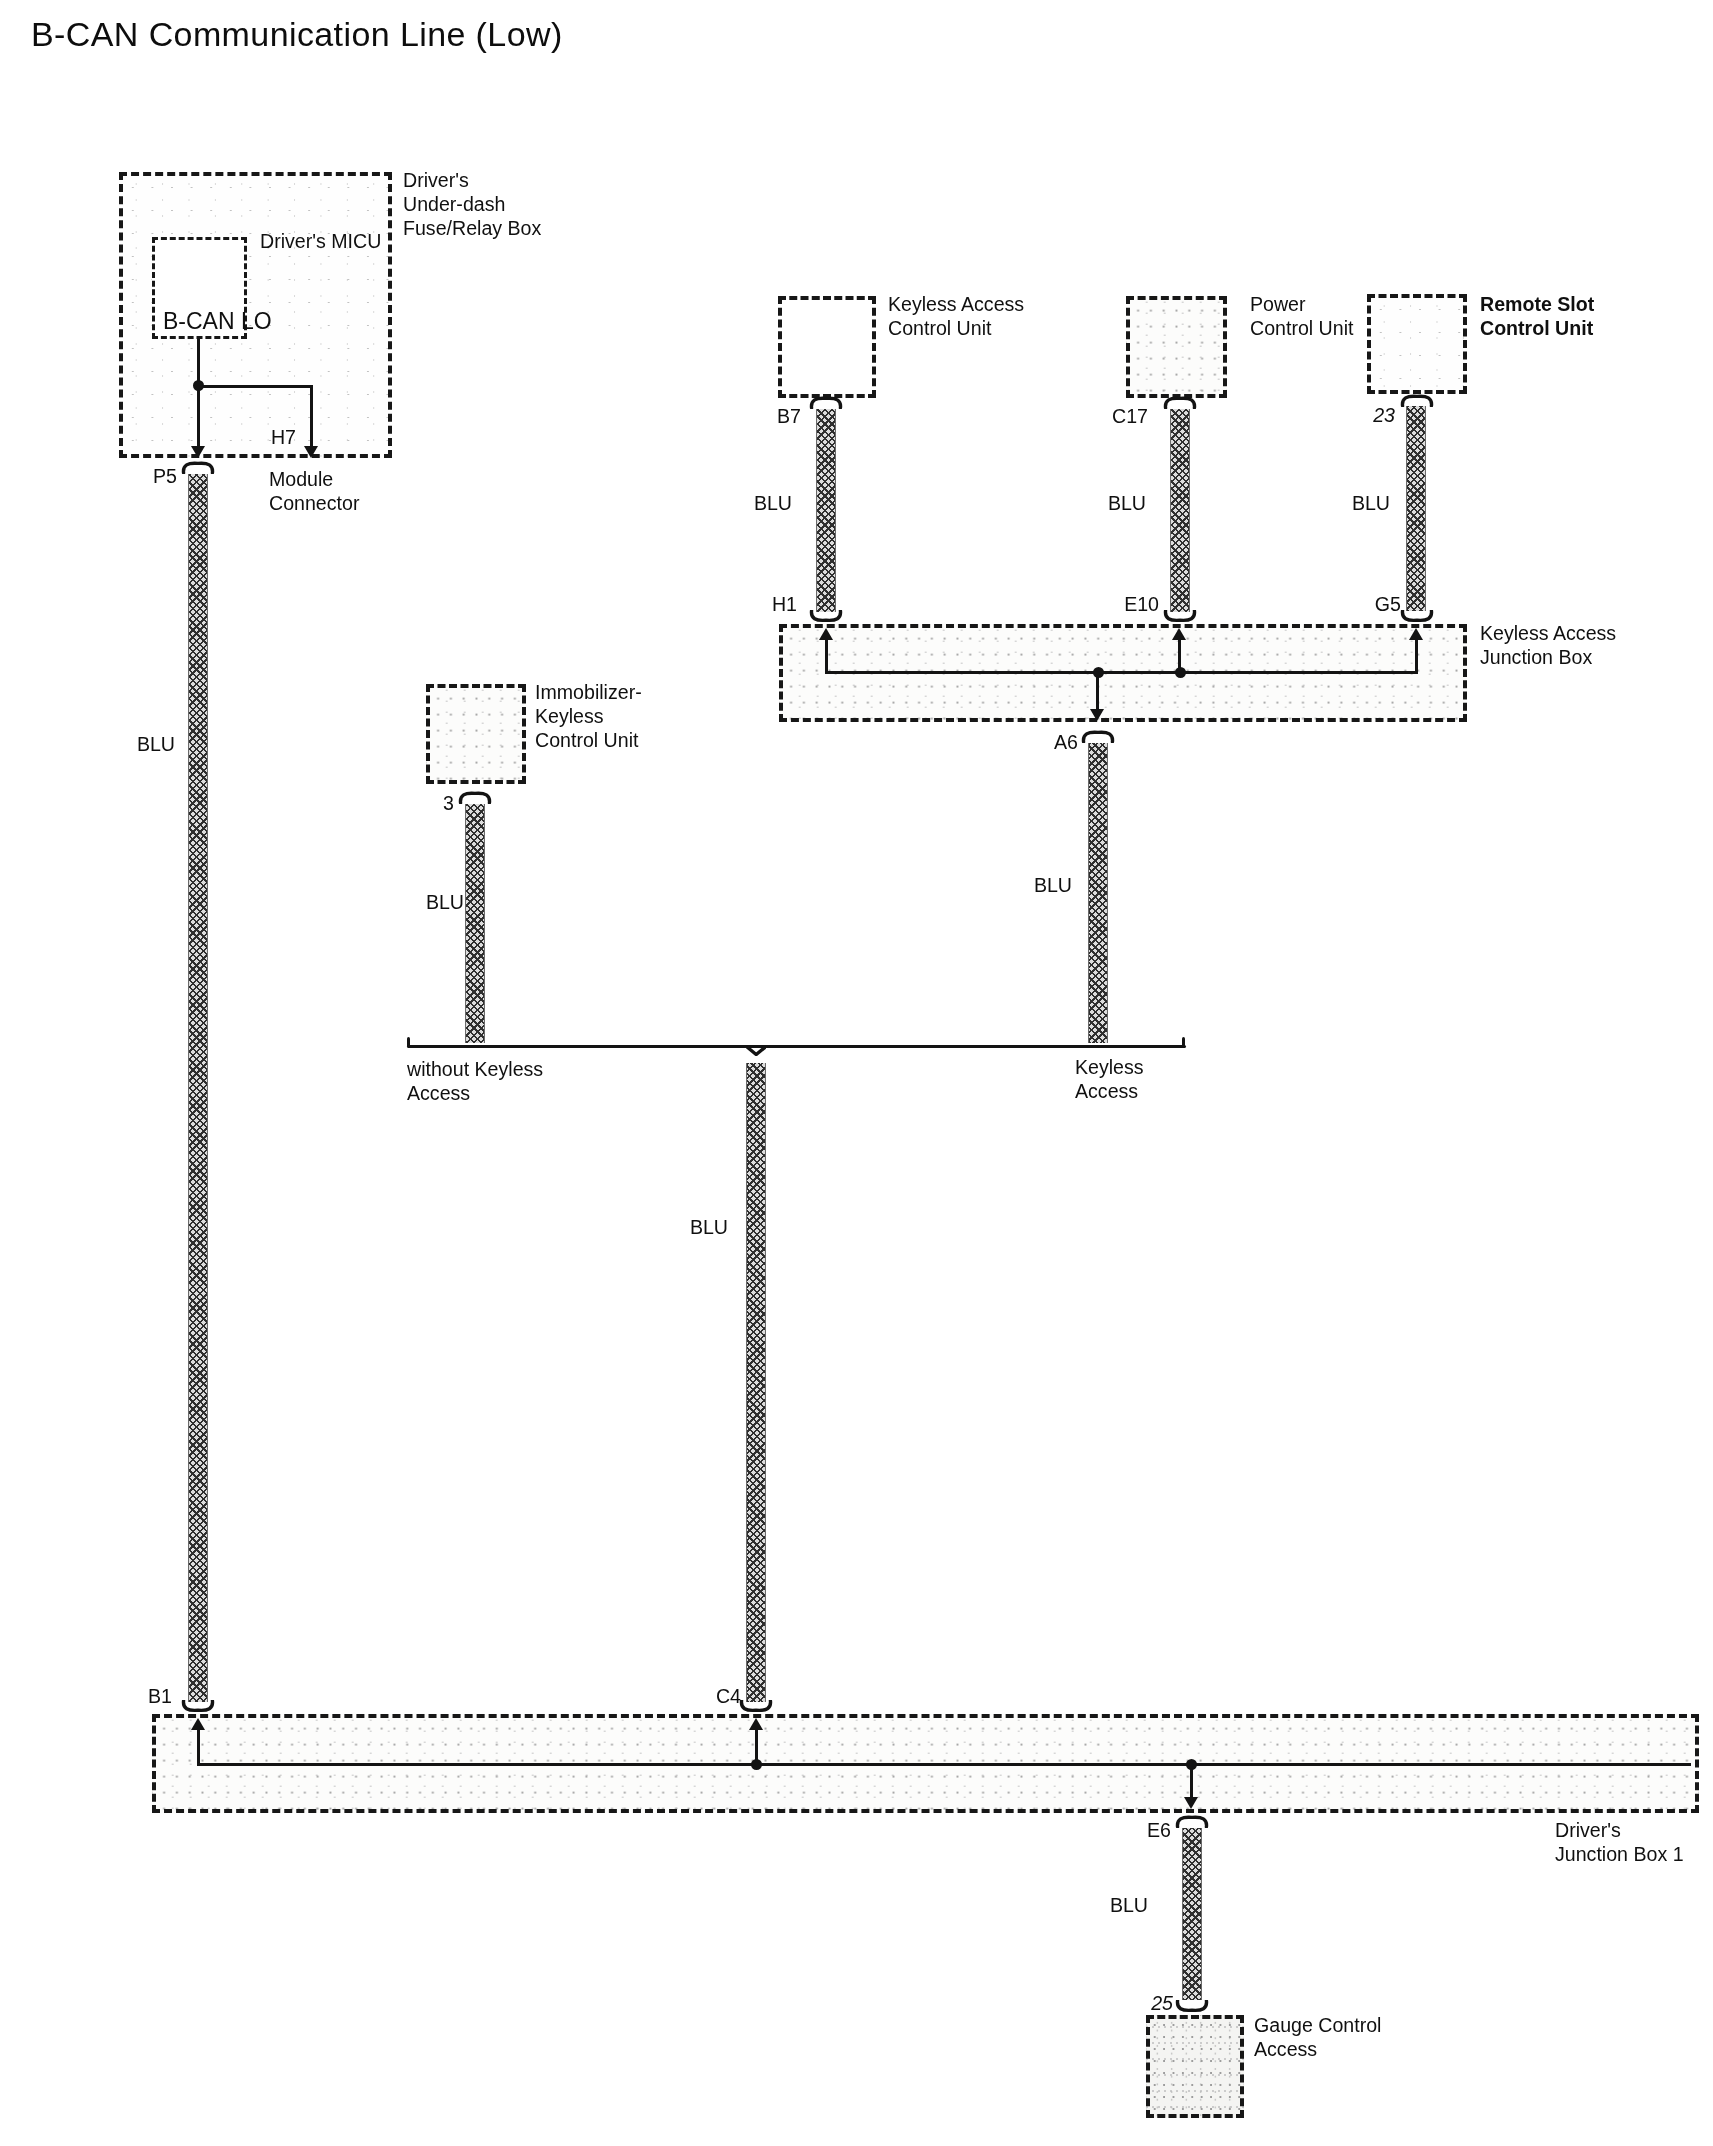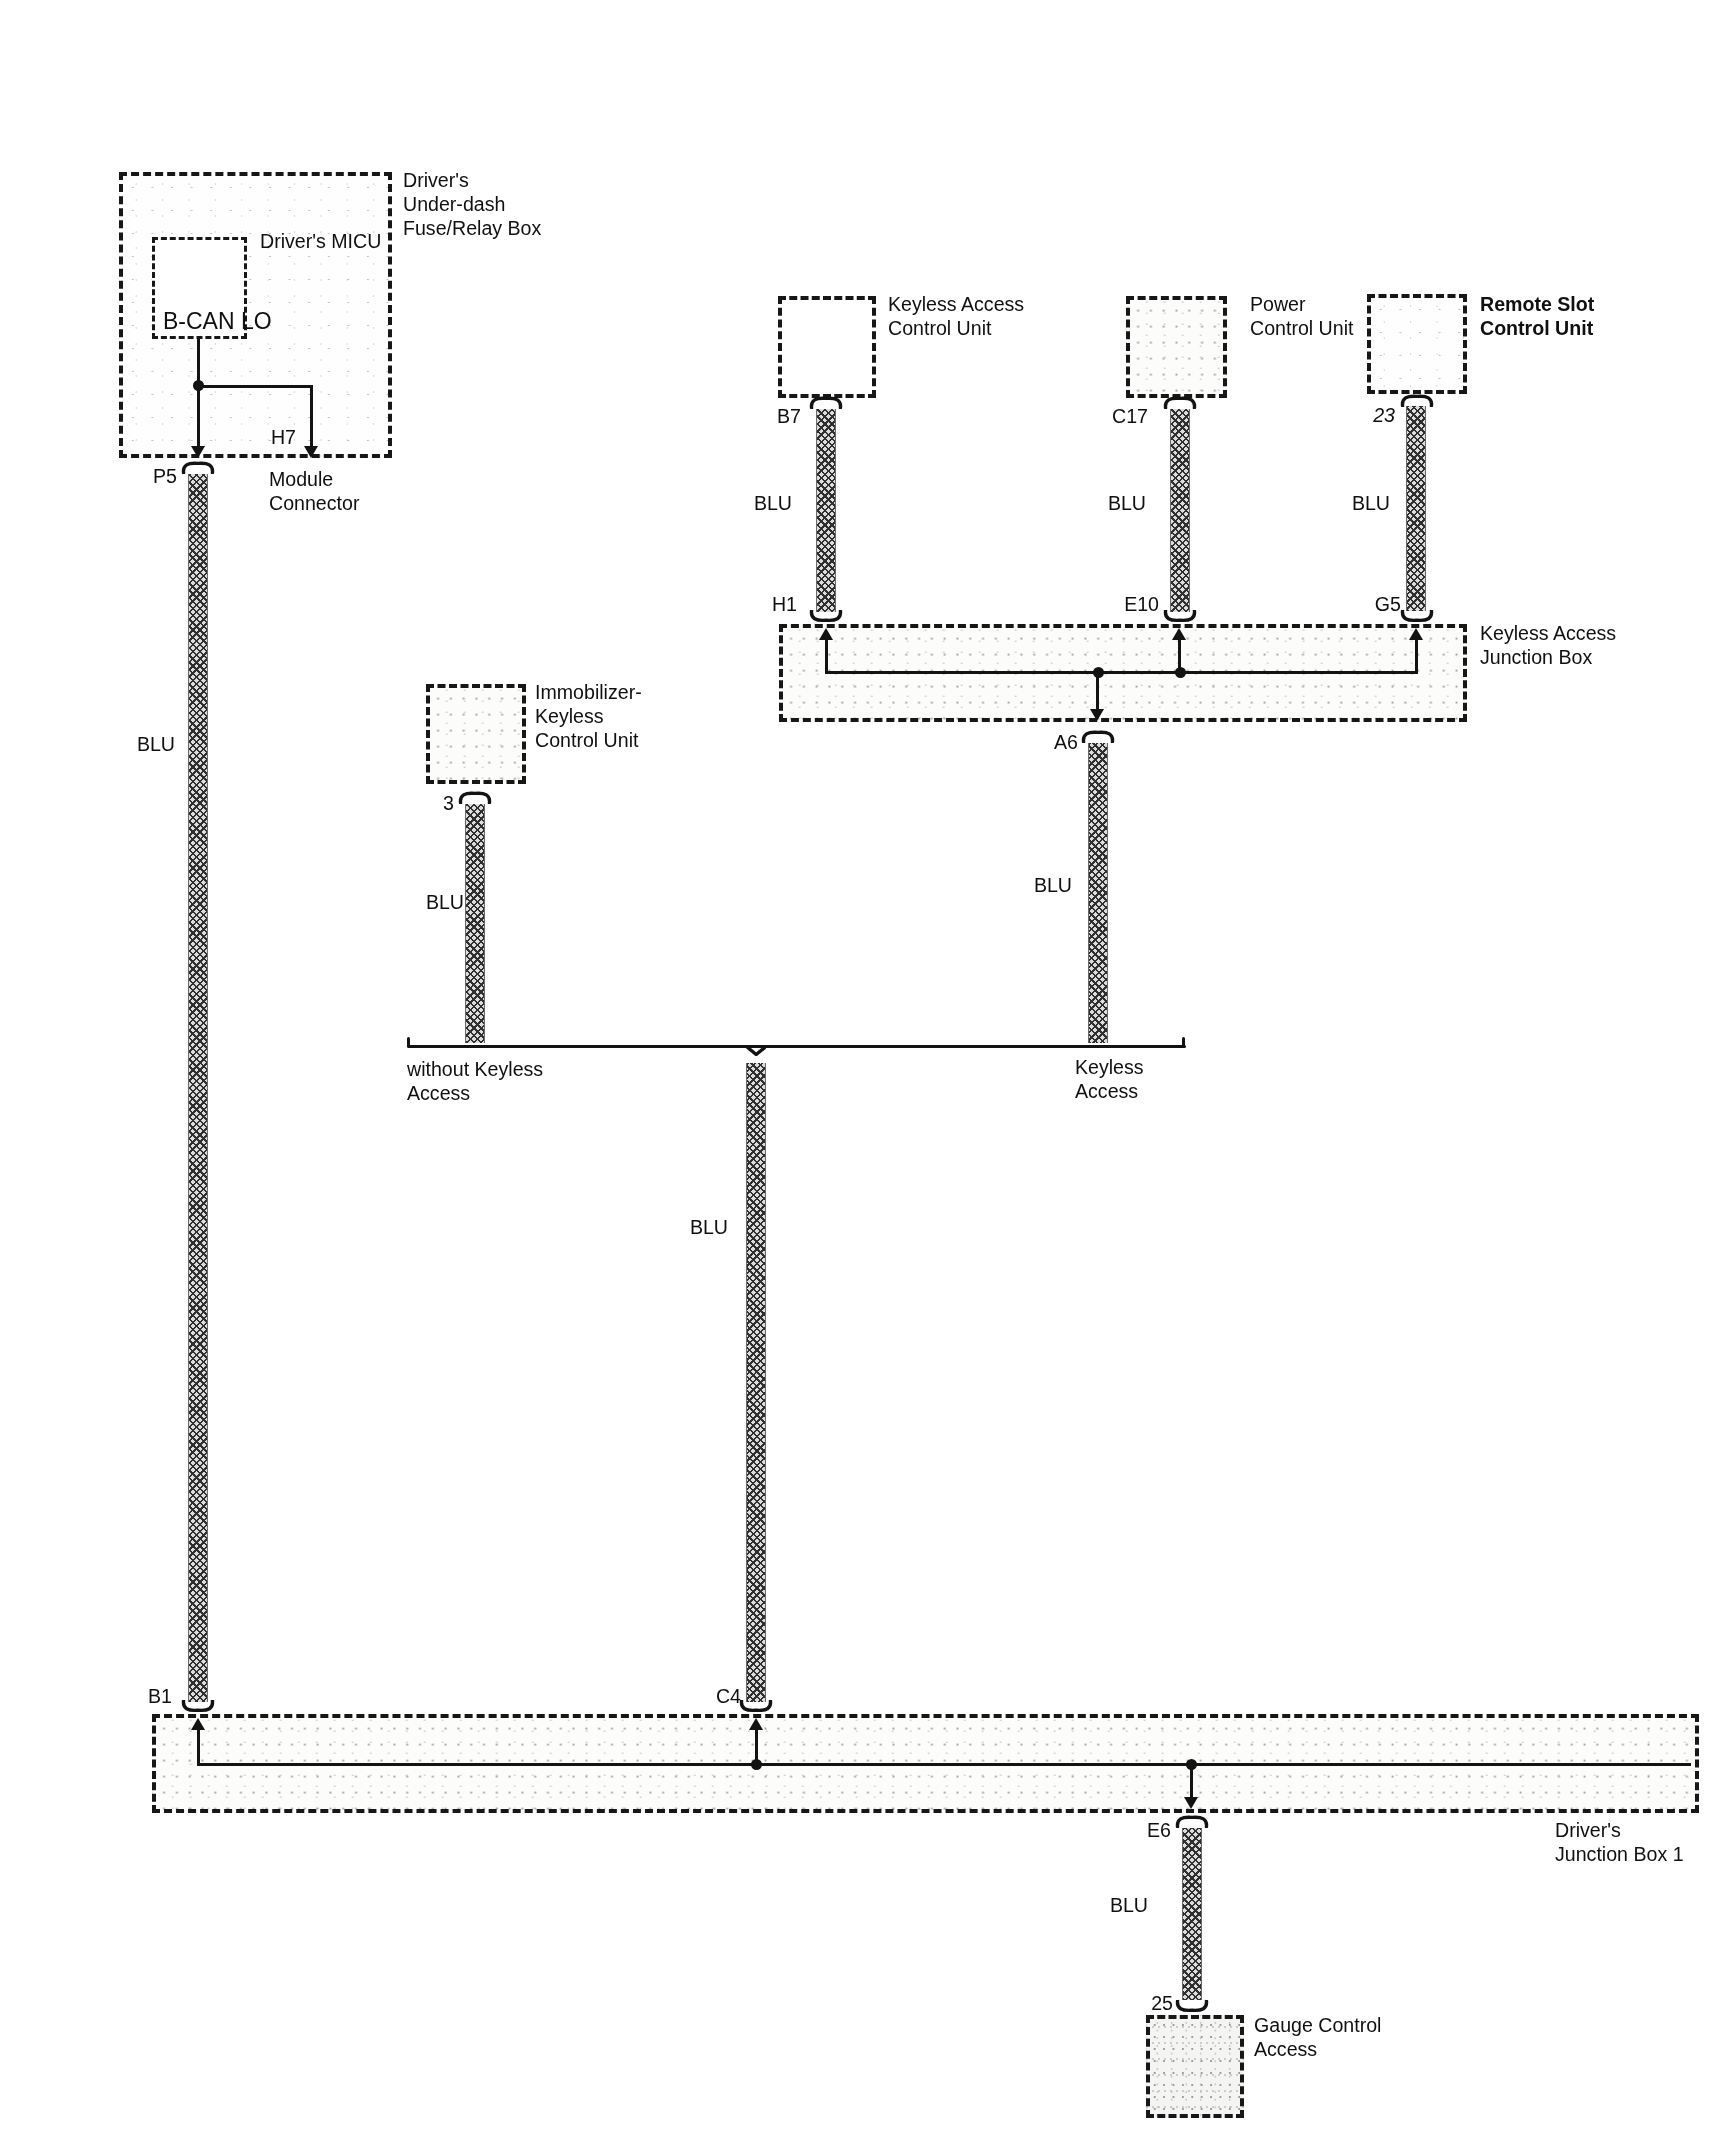--- a/index.html
+++ b/index.html
@@ -55,20 +55,21 @@
   .arrow-up{position:absolute;width:0;height:0;border-left:7.7px solid transparent;border-right:7.7px solid transparent;border-bottom:12px solid #131313;}
   .arrow-down{position:absolute;width:0;height:0;border-left:7.7px solid transparent;border-right:7.7px solid transparent;border-top:12px solid #131313;}
   .crimp{position:absolute;width:34px;height:13.6px;}
   .crimp svg{display:block;}
 </style>
 </head>
 <body>
 
 <div id="canvas">
 
+  <div class="title" style="left:31px;top:15.3px;">B-CAN Communication Line (Low)</div>
 
   <div class="dbox fill-speckle-light" style="left:119px;top:172px;width:273px;height:286px;"></div>
   <div class="lbl" style="left:403px;top:169px;">Driver's
 Under-dash
 Fuse/Relay Box</div>
 
   <div class="dbox dbox-thin" style="left:152px;top:237px;width:95px;height:102px;"></div>
   <div class="lbl" style="left:260px;top:230px;">Driver's MICU</div>
   <div class="lbl small" style="left:163px;top:307px;">B-CAN LO</div>
 
@@ -228,21 +229,21 @@
 
   <div class="lbl rlbl" style="right:543px;top:1819px;">E6</div>
   <div class="crimp" style="left:1175px;top:1814px;">
     <svg width="34" height="13.6" viewBox="0 0 40 16">
         <path d="M3,15 C2,6 8,3 20,4 C32,3 38,6 37,15" fill="none" stroke="#131313" stroke-width="4" stroke-linecap="round"></path>
       </svg>
   </div>
   <div class="wire" style="left:1182px;top:1828px;height:172px;"></div>
   <div class="lbl rlbl" style="right:566px;top:1894px;">BLU</div>
 
-  <div class="lbl rlbl" style="right:541px;top:1992px;">25</div>
+  <div class="lbl rlbl" style="right:541px;top:1992px;font-style:italic;">25</div>
   <div class="crimp" style="left:1175px;top:2000px;">
     <svg width="34" height="13.6" viewBox="0 0 40 16">
         <path d="M3,1 C2,10 8,13 20,12 C32,13 38,10 37,1" fill="none" stroke="#131313" stroke-width="4" stroke-linecap="round"></path>
       </svg>
   </div>
   <div class="dbox fill-dense" style="left:1146px;top:2015px;width:98px;height:103px;"></div>
   <div class="lbl" style="left:1254px;top:2014px;">Gauge Control
 Access</div>
 
 </div>

